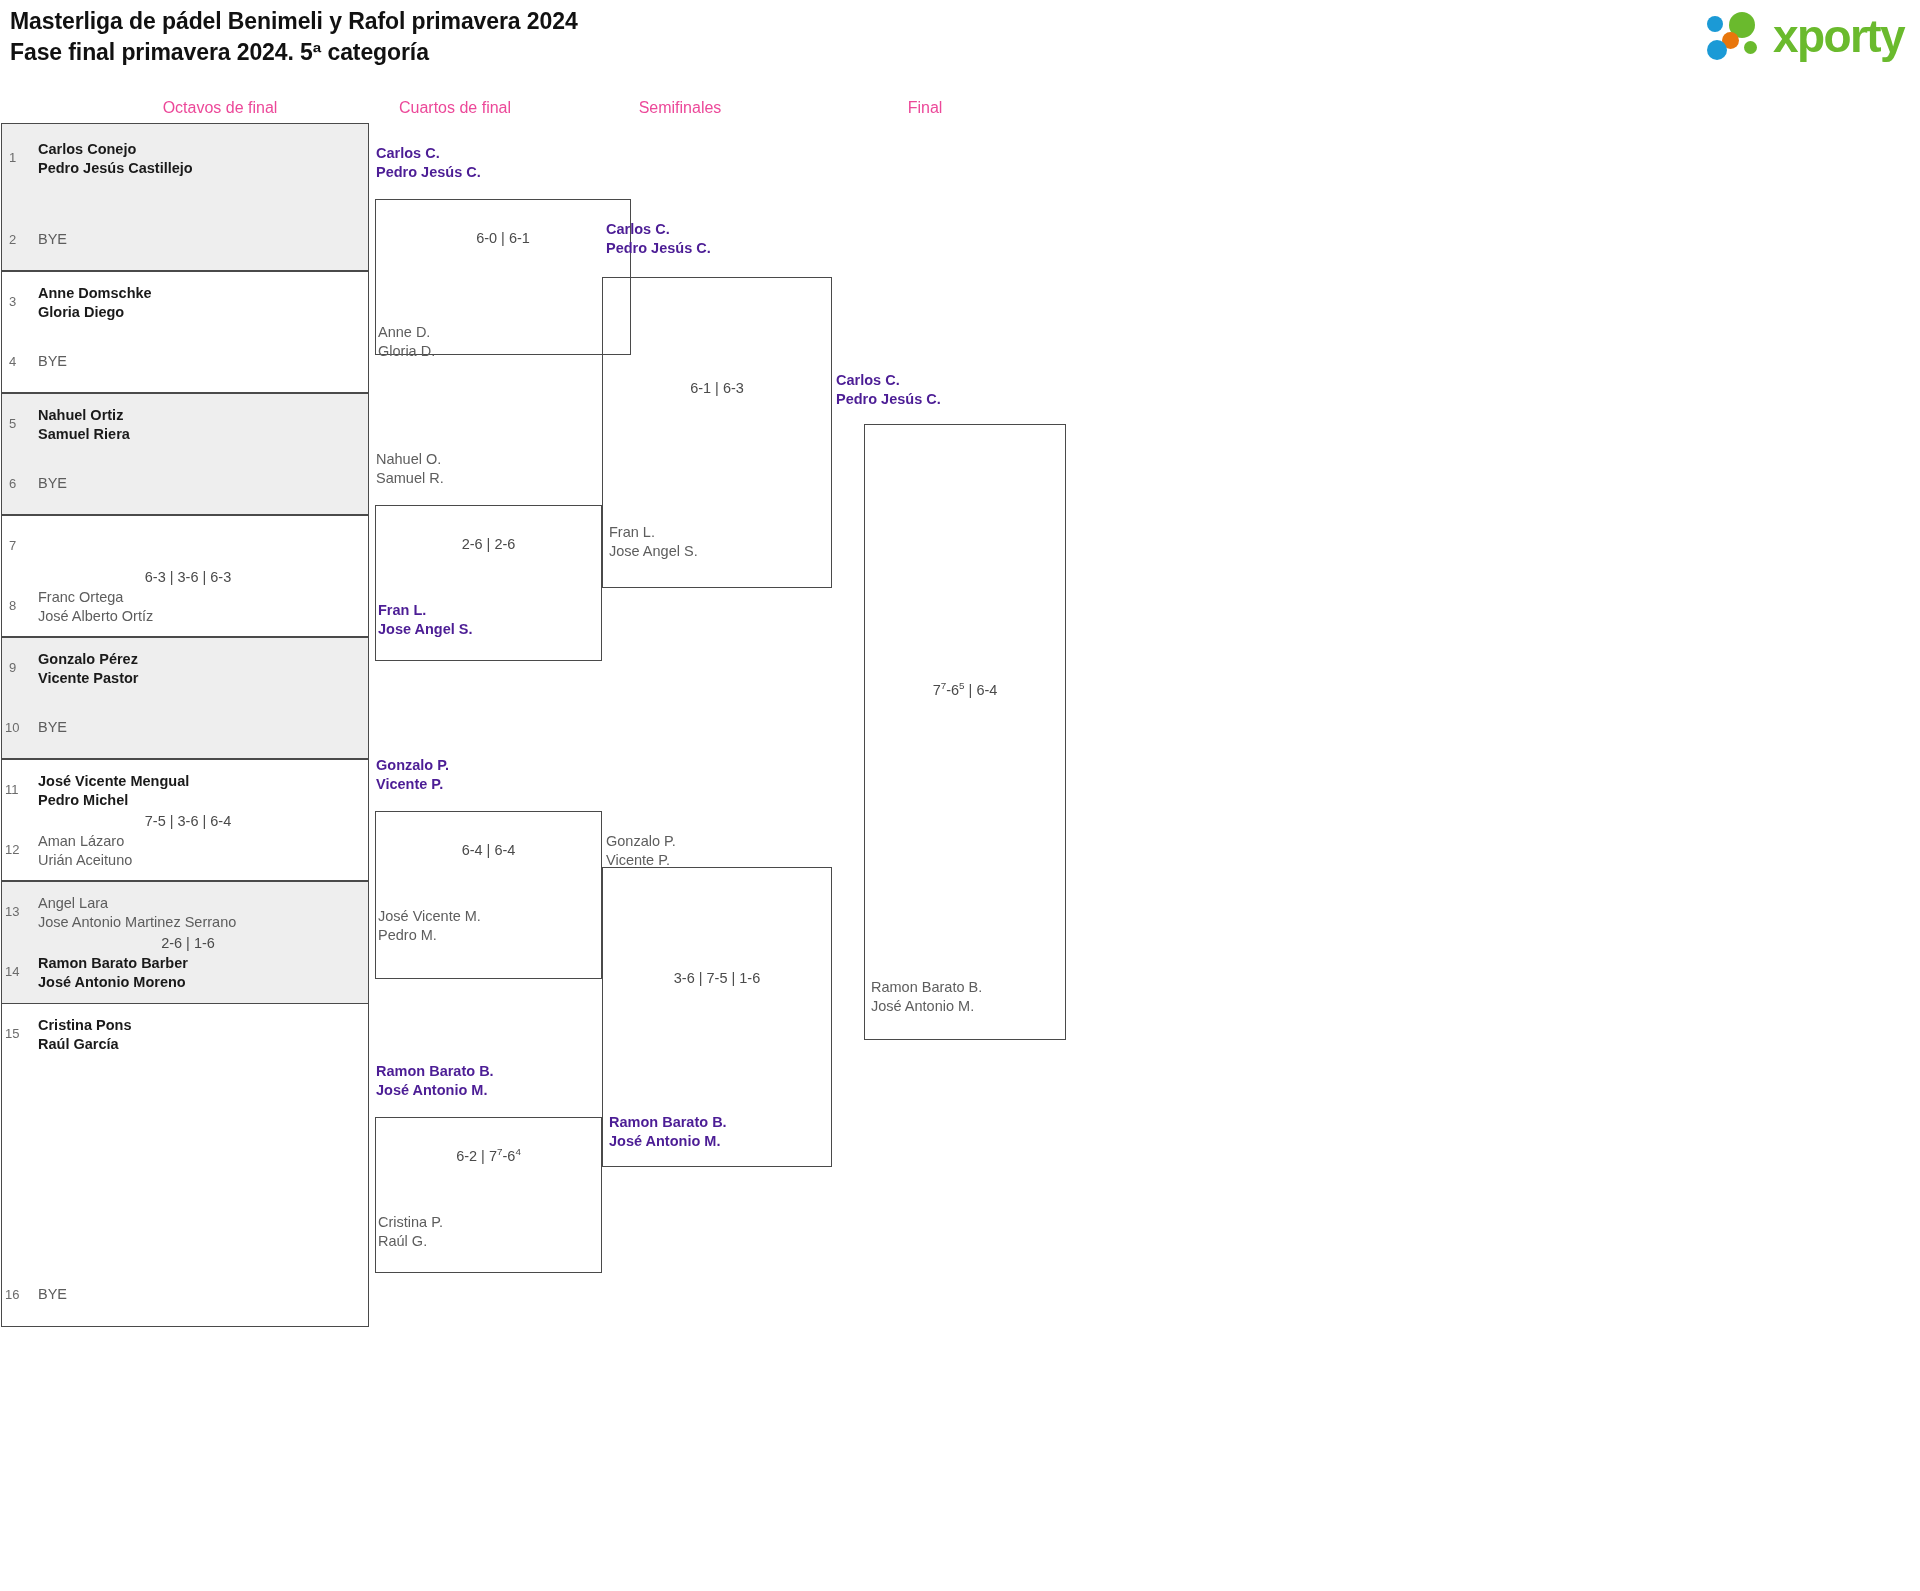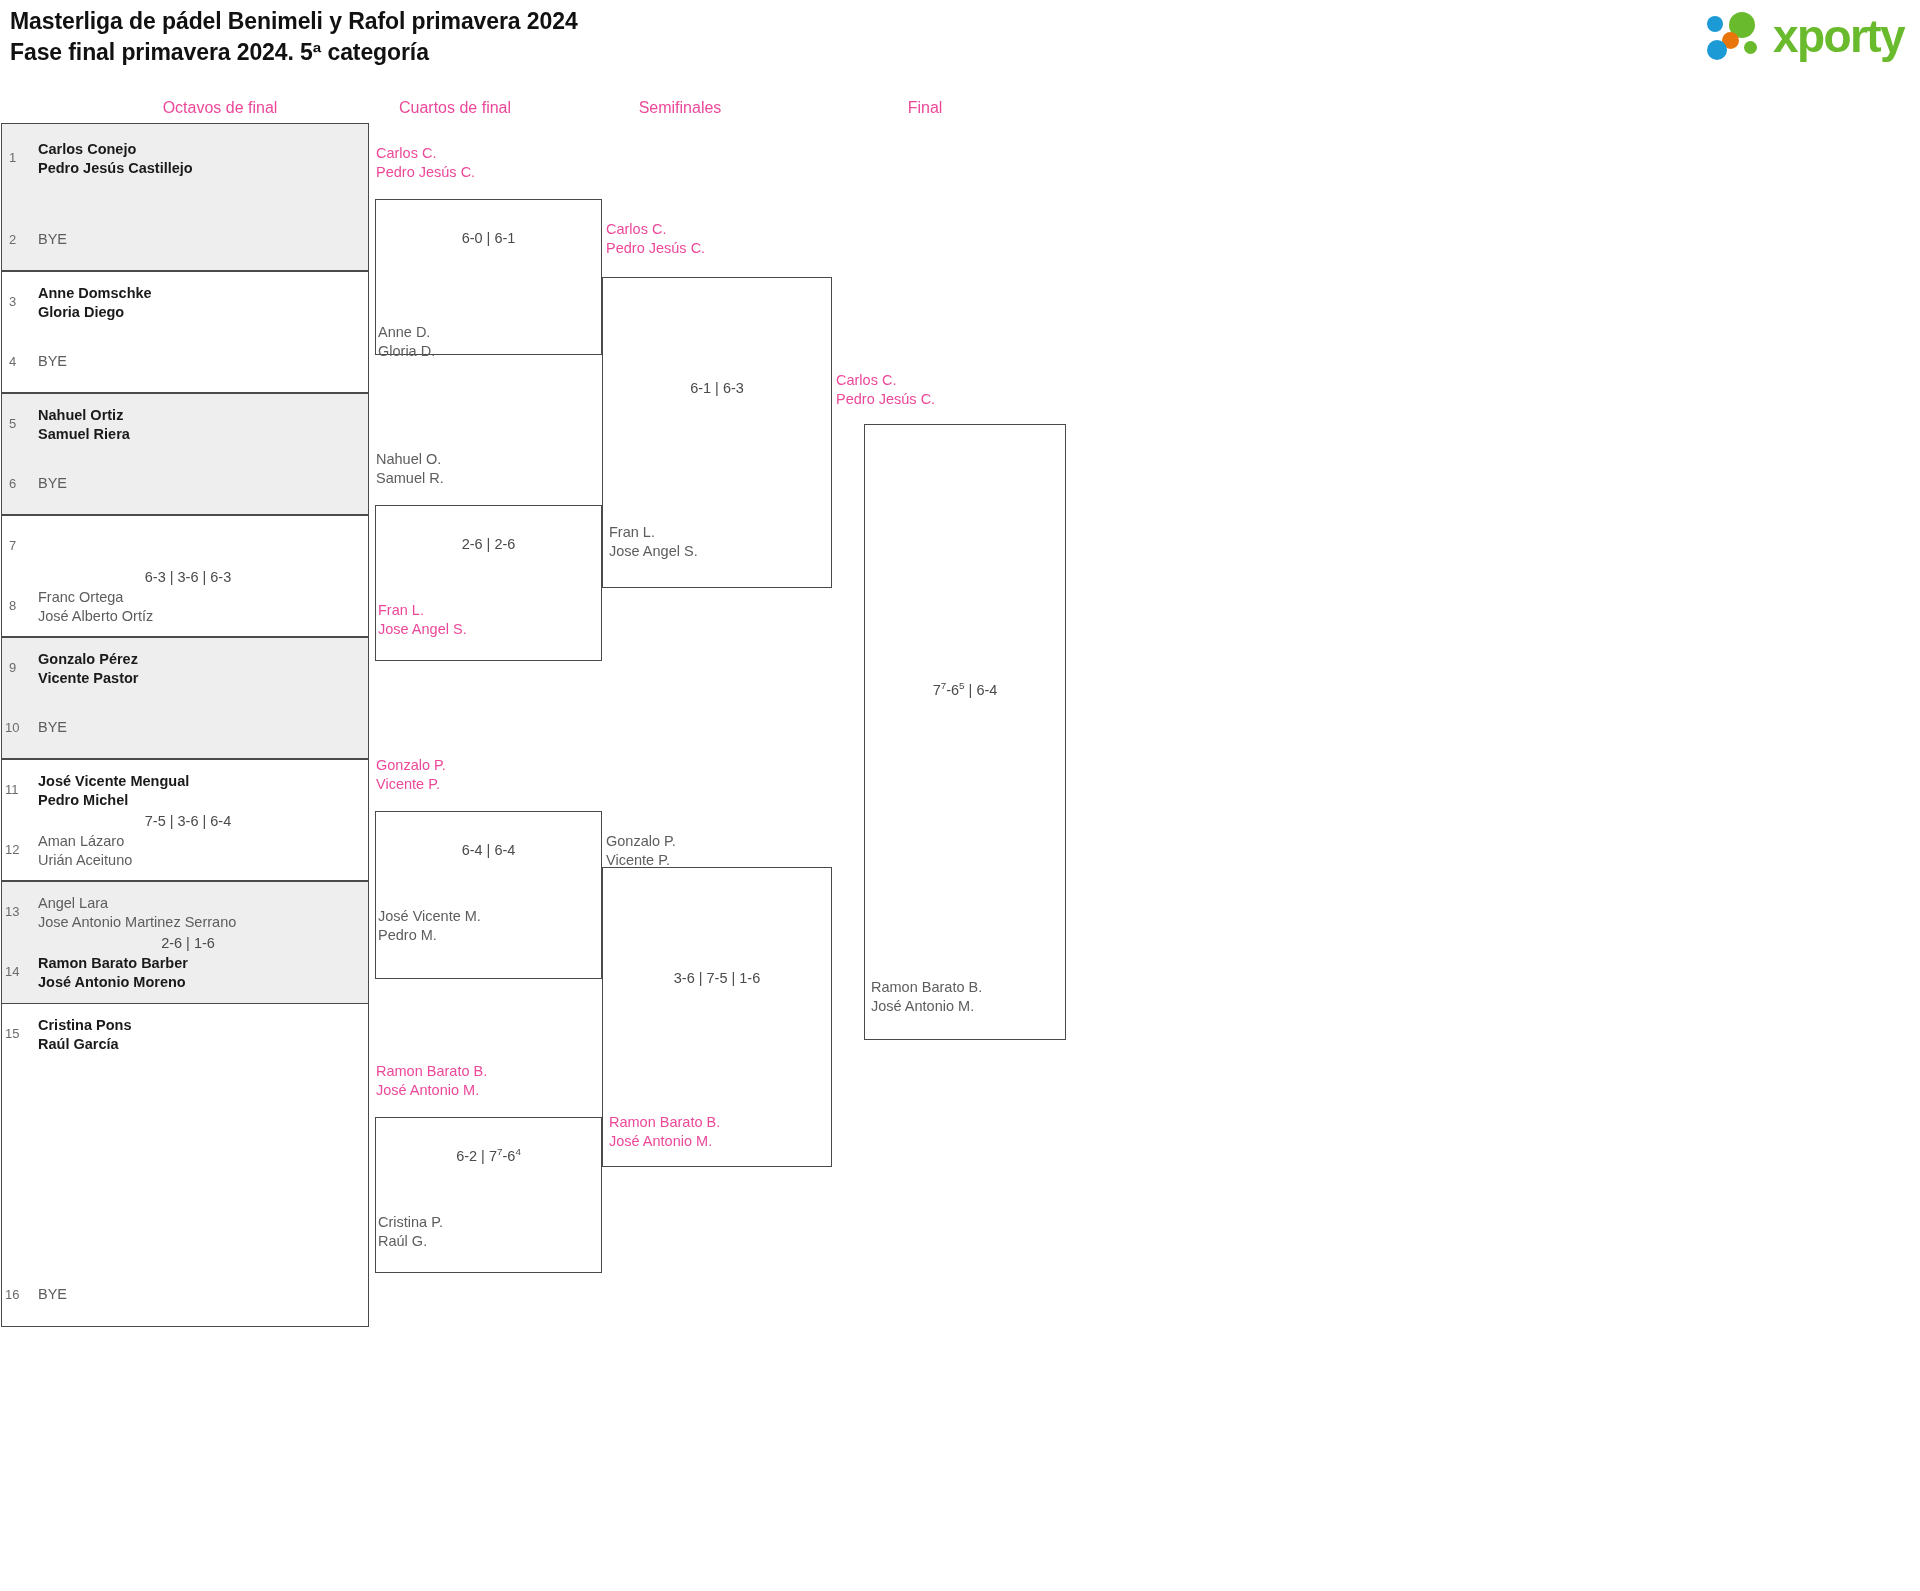--- a/index.html
+++ b/index.html
@@ -78,21 +78,21 @@
   .mbox-score {
     position: absolute; left: 0; width: 100%;
     text-align: center; font-size: 14.5px; color: #4a4a4a;
     white-space: nowrap;
   }
 
   .team {
     position: absolute;
     font-size: 14.5px; line-height: 19px; white-space: nowrap;
   }
-  .team.win  { font-weight: normal; color: #ec4899; }
+  .team.win  { font-weight: bold; color: #4c1d95; }
   .team.lose { font-weight: normal; color: #5d5d5d; }
   .team .ln { display: block; white-space: nowrap; }
 
   sup { font-size: 0.68em; vertical-align: super; line-height: 0; }
 </style>
 </head>
 <body>
 
 <div id="header">
   <div id="title-block">
@@ -214,21 +214,21 @@
     <div class="seed" style="top:283px; left:3px;">16</div>
     <div class="r1-team lose" style="top:281px;">
       <span class="ln">BYE</span>
     </div>
   </div>
 
   <div class="team win" style="left:376px; top:144px;">
     <span class="ln">Carlos C.</span>
     <span class="ln">Pedro Jesús C.</span>
   </div>
-  <div class="mbox" style="left:375px; top:199px; width:227px; height:156px;">
+  <div class="mbox" style="left:375px; top:199px; width:256px; height:156px;">
     <div class="mbox-score" style="top:30px;">6-0 | 6-1</div>
     <div class="team lose" style="left:2px; top:95px;margin-top:28px;">
       <span class="ln">Anne D.</span>
       <span class="ln">Gloria D.</span>
     </div>
   </div>
 
   <div class="team lose" style="left:376px; top:450px;">
     <span class="ln">Nahuel O.</span>
     <span class="ln">Samuel R.</span>

